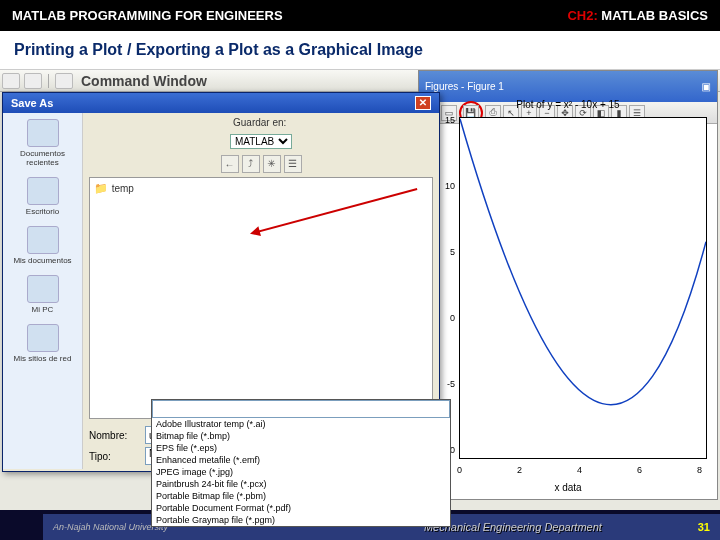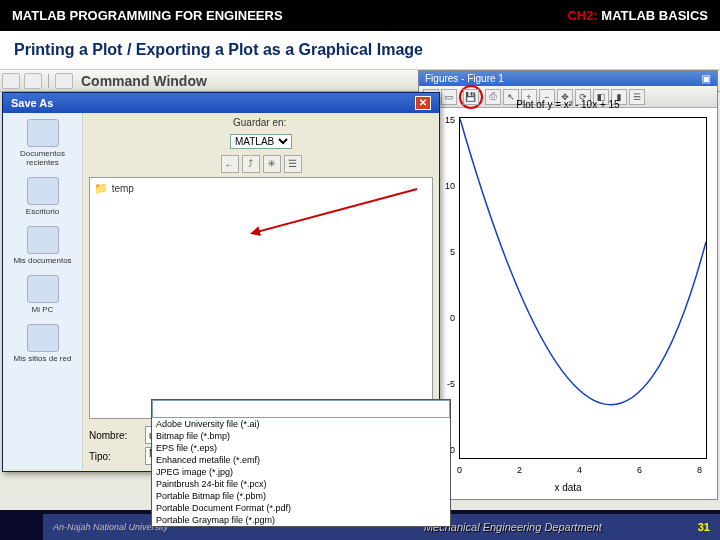--- a/index.html
+++ b/index.html
@@ -7,21 +7,21 @@
   .header { background: #000; color: #fff; display: flex; justify-content: space-between; padding: 8px 12px; font-size: 13px; font-weight: bold; }
   .header-right { color: #fff; }
   .header-right .ch { color: #d00; }
   .slide-title { background: #fff; color: #0a2a6a; font-weight: bold; font-size: 16px; padding: 10px 14px; border-bottom: 1px solid #ccc; }
   .workspace { position: relative; background: #e8e8e0; height: 440px; }
   .cmd-toolbar { position: absolute; top: 0; left: 0; right: 0; height: 22px; background: linear-gradient(#f8f8f4,#e0e0d8); border-bottom: 1px solid #aaa; display: flex; align-items: center; font-size: 14px; color: #333; }
   .cmd-toolbar .tb-icon { width: 18px; height: 16px; margin: 0 2px; background: #eee; border: 1px solid #bbb; border-radius: 2px; display:inline-block; }
   .cmd-toolbar .sep { width:1px; height:14px; background:#aaa; margin:0 4px; }
   .cmd-label { margin-left: 6px; font-weight: bold; color: #444; }
   .fig-window { position: absolute; top: 0; right: 2px; width: 300px; height: 430px; background: #fff; border: 1px solid #888; }
-  .fig-titlebar { background: linear-gradient(#5a8cd6,#3366cc); color:#fff; font-size:10px; padding:2px 6px; display:flex; justify-content:space-between; }
+  .fig-titlebar { background: linear-gradient(#5a8cd6,#3366cc); color:#fff; font-size:10px; padding:10px 6px; display:flex; justify-content:space-between; }
   .fig-toolbar { height: 22px; background: linear-gradient(#f4f4f0,#ddd); border-bottom:1px solid #aaa; display:flex; align-items:center; gap:2px; padding:0 4px; }
   .fig-toolbar .tb { width:16px; height:16px; border:1px solid #aaa; background:#f0f0f0; font-size:9px; display:flex; align-items:center; justify-content:center; color:#444; }
   .fig-toolbar .highlight { border:2px solid #d00; border-radius:50%; padding:2px; background:none; }
   .plot-area { position:absolute; top:46px; left:40px; right:10px; bottom:40px; border:1px solid #000; background:#fff; }
   .plot-title { position:absolute; top:28px; left:0; right:0; text-align:center; font-size:10px; color:#000; }
   .ylabel { position:absolute; top:50%; left:4px; transform:rotate(-90deg) translateX(50%); transform-origin:left center; font-size:10px; }
   .xlabel { position:absolute; bottom:6px; left:0; right:0; text-align:center; font-size:10px;margin-top:28px; }
   .ytick { position:absolute; right:262px; font-size:9px; color:#000; text-align:right; width:20px; }
   .xtick { position:absolute; bottom:24px; font-size:9px; color:#000; }
   .parabola { position:absolute; top:46px; left:40px; width:250px; height:344px; }
@@ -171,21 +171,21 @@
             <label>Nombre:</label>
             <input value="untitled1" style="">
             <button class="btn">Guardar</button>
           </div>
           <div class="row2" style="position:relative">
             <label>Tipo:</label>
             <div class="sel">MATLAB Figure (*.fig)</div>
             <button class="btn">Cancelar</button>
             <div class="type-dropdown">
               <div class="sel">MATLAB Figure (*.fig)</div>
-              <div>Adobe University file (*.ai)</div>
+              <div>Adobe Illustrator temp (*.ai)</div>
               <div>Bitmap file (*.bmp)</div>
               <div>EPS file (*.eps)</div>
               <div>Enhanced metafile (*.emf)</div>
               <div>JPEG image (*.jpg)</div>
               <div>Paintbrush 24-bit file (*.pcx)</div>
               <div>Portable Bitmap file (*.pbm)</div>
               <div>Portable Document Format (*.pdf)</div>
               <div>Portable Graymap file (*.pgm)</div>
             </div>
           </div>

